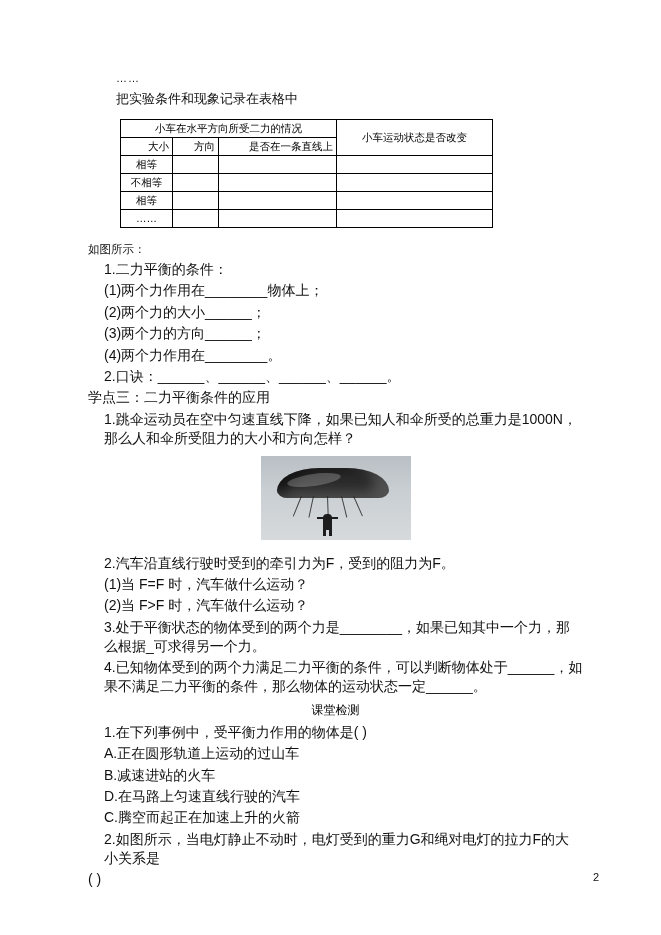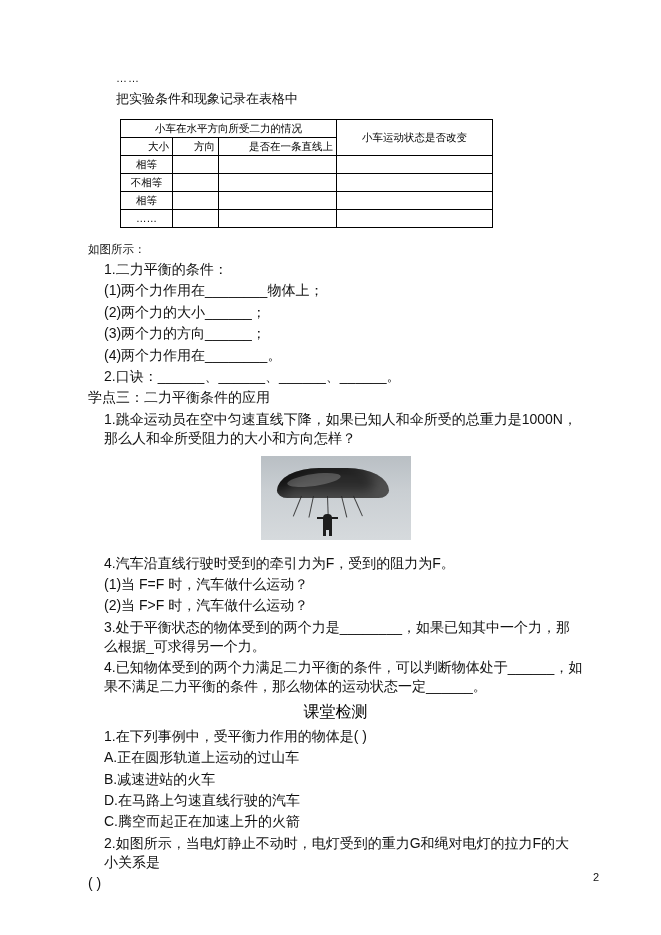--- a/index.html
+++ b/index.html
@@ -144,21 +144,21 @@
   .jumper:after {
     content: "";
     position: absolute;
     left: 0px; top: 13px;
     width: 3px; height: 9px;
     background: #1d1d1d;
     box-shadow: 6px 0 0 #1d1d1d;
   }
   .center-title {
     text-align: center;
-    font-size: 16px;
+    font-size: 12px;
     margin: 6px 0 4px 0;
   }
   .page-number {
     position: absolute;
     right: 62px;
     bottom: 52px;
     font-size: 11px;
     color: #111;
   }
 </style>
@@ -232,21 +232,21 @@
         <span style="left:0;transform:rotate(22deg)"></span>
         <span style="left:12px;transform:rotate(12deg)"></span>
         <span style="left:26px;transform:rotate(-2deg)"></span>
         <span style="left:40px;transform:rotate(-14deg)"></span>
         <span style="left:52px;transform:rotate(-24deg)"></span>
       </div>
       <div class="jumper"></div>
     </div>
   </div>
 
-  <div class="body-line indent1">4.汽车沿直线行驶时受到的牵引力为F，受到的阻力为F。</div>
+  <div class="body-line indent1">2.汽车沿直线行驶时受到的牵引力为F，受到的阻力为F。</div>
   <div class="body-line indent2">(1)当 F=F 时，汽车做什么运动？</div>
   <div class="body-line indent2">(2)当 F&gt;F 时，汽车做什么运动？</div>
   <div class="body-line indent1">3.处于平衡状态的物体受到的两个力是________，如果已知其中一个力，那么根据_可求得另一个力。</div>
   <div class="body-line indent1">4.已知物体受到的两个力满足二力平衡的条件，可以判断物体处于______，如果不满足二力平衡的条件，那么物体的运动状态一定______。</div>
 
   <div class="center-title">课堂检测</div>
   <div class="body-line indent1">1.在下列事例中，受平衡力作用的物体是(       )</div>
   <div class="body-line indent2">A.正在圆形轨道上运动的过山车</div>
   <div class="body-line indent2">B.减速进站的火车</div>
   <div class="body-line indent2">D.在马路上匀速直线行驶的汽车</div>

